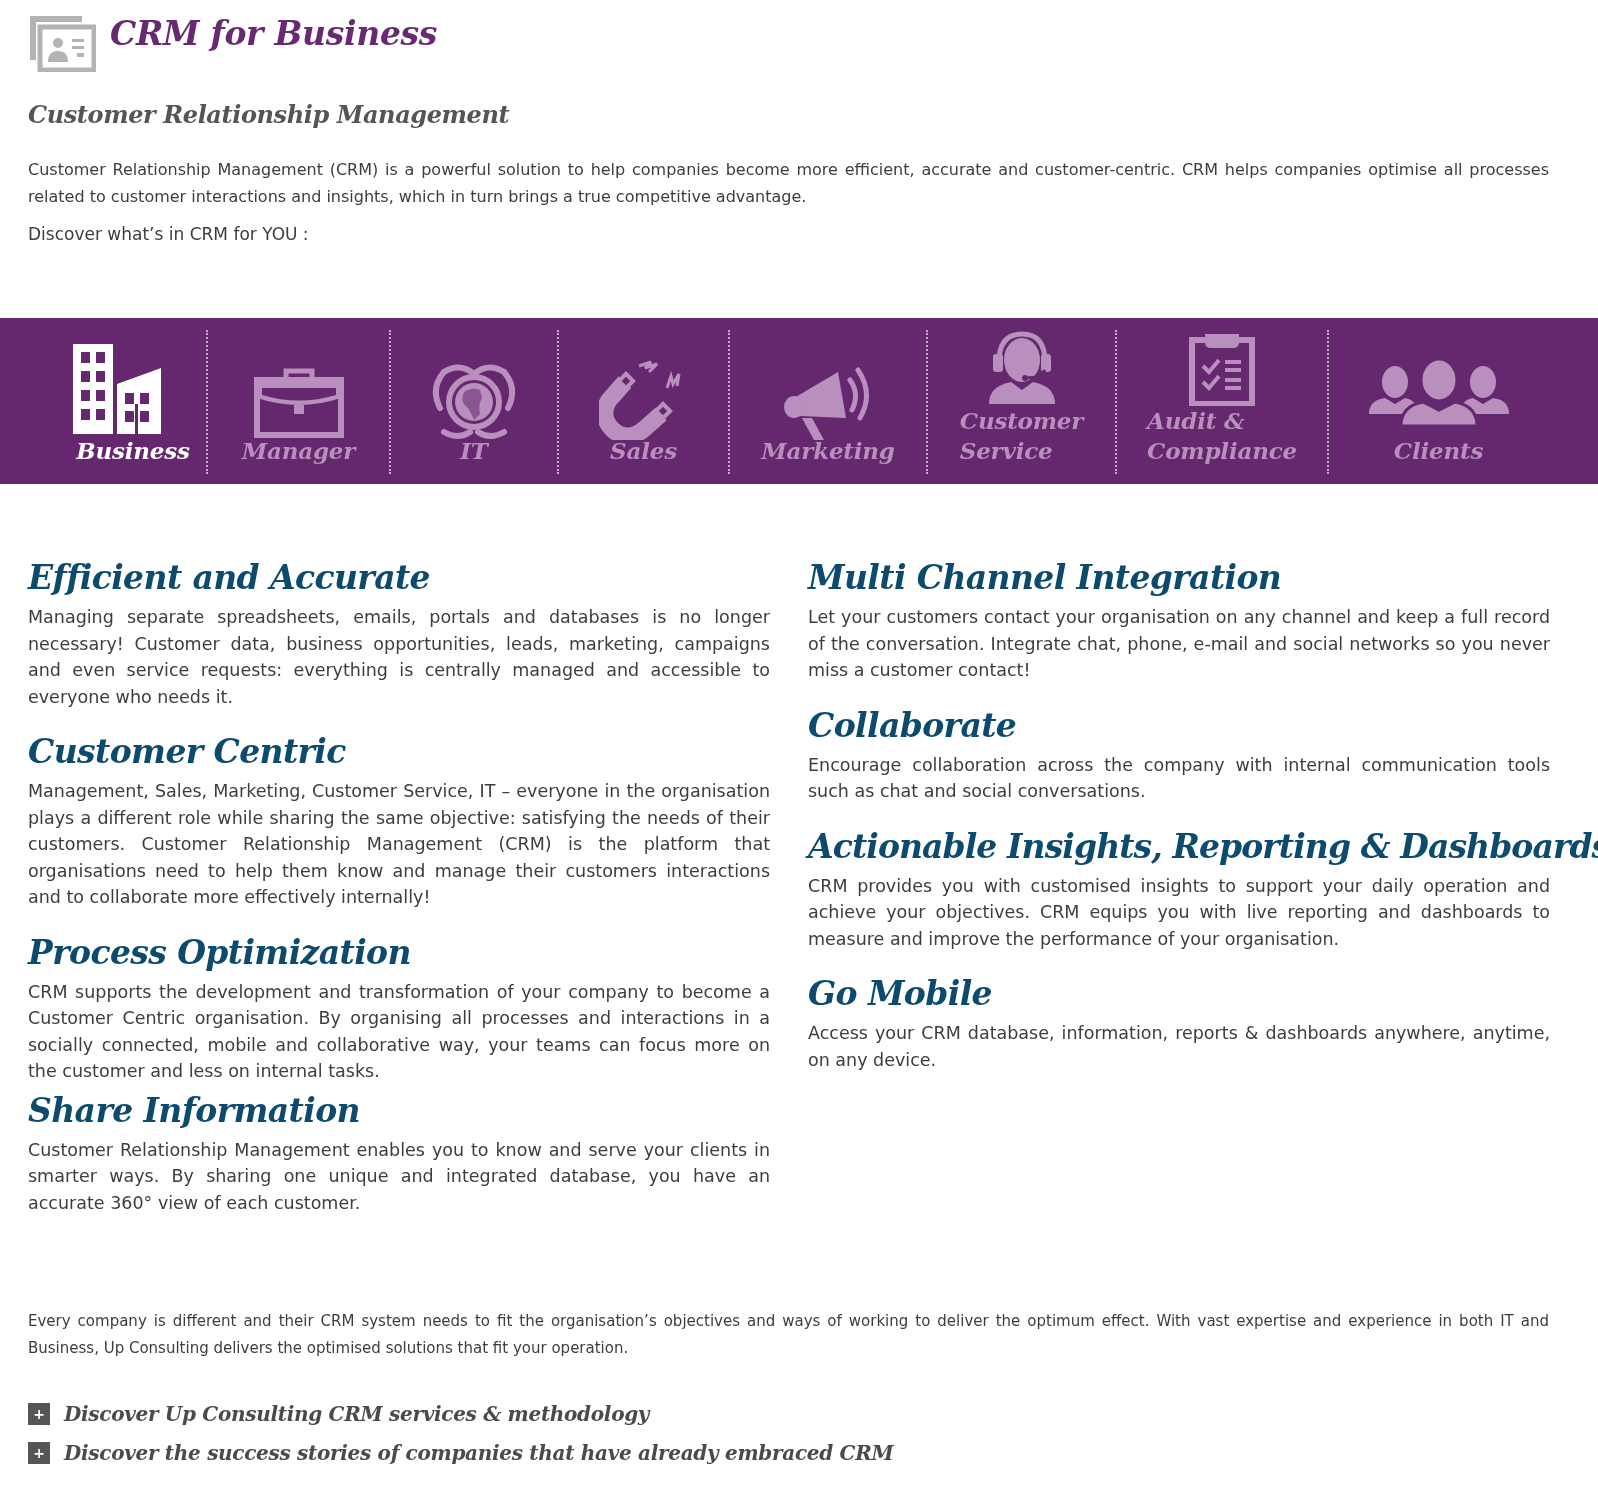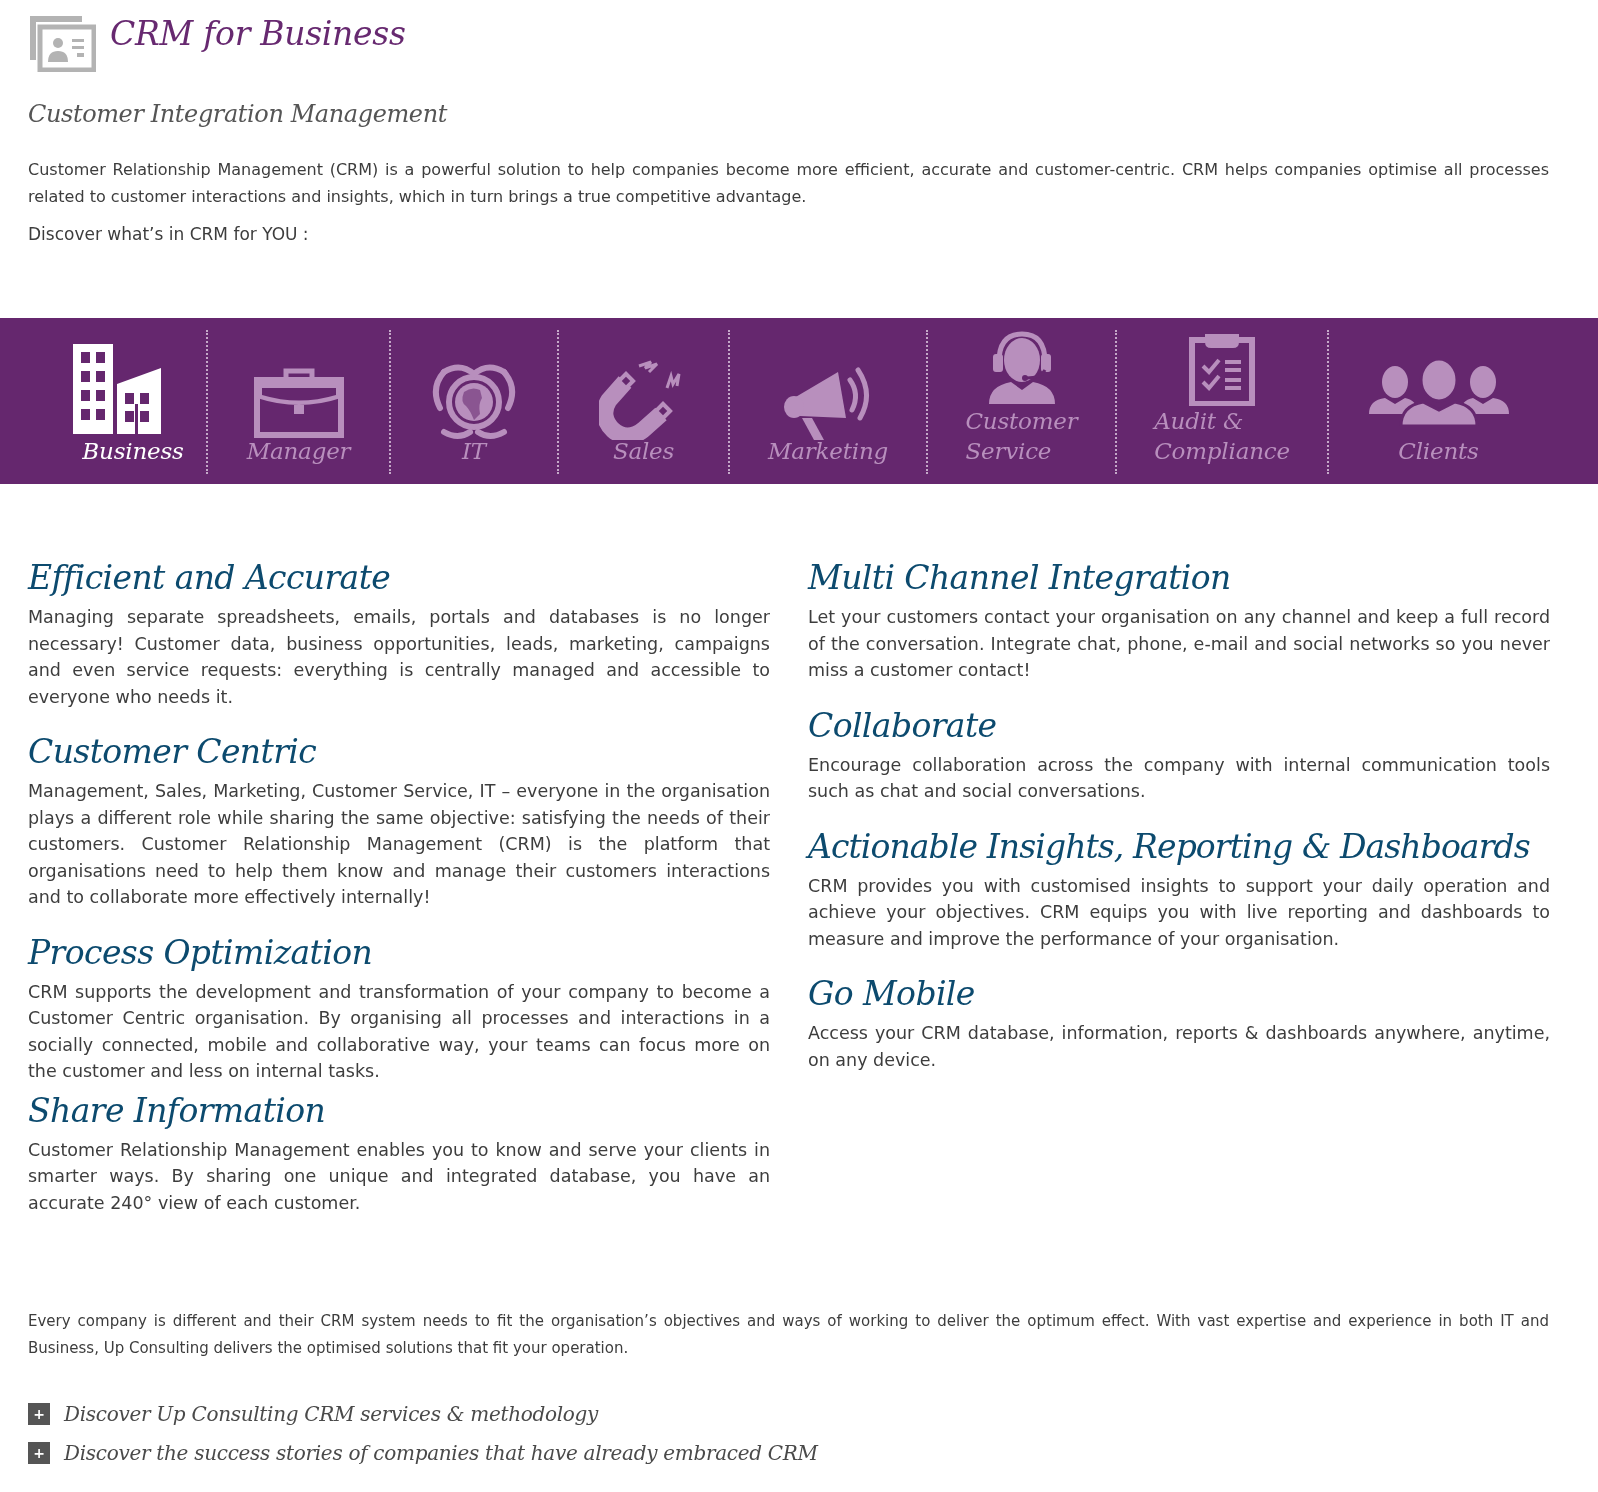--- a/index.html
+++ b/index.html
@@ -1,19 +1,19 @@
 <!DOCTYPE html>
 <html><head>
 <meta charset="utf-8">
 <style>
   * { box-sizing: border-box; margin: 0; padding: 0; }
   html, body { width: 1598px; height: 1492px; background: #ffffff; overflow: hidden; }
   body { font-family: "DejaVu Sans", "Liberation Sans", sans-serif; color: #3d3d3d; position: relative; }
 
-  .serif { font-family: "DejaVu Serif", "Liberation Serif", serif; font-style: italic; font-weight: normal; }
+  .serif { font-family: "DejaVu Serif", "Liberation Serif", serif; font-style: italic; font-weight: bold; }
 
   
   .page-header { position: absolute; left: 28px; top: 14px; height: 60px; display: flex; align-items: flex-start; }
   .header-icon { width: 68px; height: 58px; position: relative; }
   .page-title { position: absolute; left: 110px; top: 14px; font-size: 33px; color: #672970; letter-spacing: -0.3px; white-space: nowrap; }
 
   .subtitle { position: absolute; left: 28px; top: 100px; font-size: 24px; color: #555555; letter-spacing: -0.4px; white-space: nowrap; }
 
   .intro { position: absolute; left: 28px; top: 156px; width: 1521px; font-size: 16px; line-height: 27px; text-align: justify; color: #3d3d3d; }
   .intro-cta { position: absolute; left: 28px; top: 224px; font-size: 17px; color: #3d3d3d; }
@@ -50,21 +50,21 @@
       <circle cx="30" cy="29" r="5" fill="#b3b3b3"></circle>
       <path d="M20 48 Q20 37 30 37 Q40 37 40 48 Z" fill="#b3b3b3"></path>
       <rect x="44" y="25" width="12" height="3" fill="#b3b3b3"></rect>
       <rect x="44" y="32" width="12" height="3" fill="#b3b3b3"></rect>
       <rect x="49" y="39" width="7" height="4" fill="#b3b3b3"></rect>
     </svg>
   </div>
 </div>
 <h1 class="page-title serif">CRM for Business</h1>
 
-<h2 class="subtitle serif">Customer Integration Management</h2>
+<h2 class="subtitle serif">Customer Relationship Management</h2>
 
 <p class="intro">Customer Relationship Management (CRM) is a powerful solution to help companies become more efficient, accurate and customer-centric. CRM helps companies optimise all processes related to customer interactions and insights, which in turn brings a true competitive advantage.</p>
 <p class="intro-cta">Discover what’s in CRM for YOU :</p>
 
 <nav class="role-band">
 
   <div class="role-tab active" style="left:28px;width:178px;">
     <span class="ico" style="top:26px;">
       <svg width="88" height="90" viewBox="0 0 88 90">
         <rect x="0" y="0" width="40" height="90" fill="#ffffff"></rect>
@@ -216,21 +216,21 @@
   <div class="section" style="margin-top:20px;">
     <h2 class="serif">Customer Centric</h2>
     <p>Management, Sales, Marketing, Customer Service, IT – everyone in the organisation plays a different role while sharing the same objective: satisfying the needs of their customers. Customer Relationship Management (CRM) is the platform that organisations need to help them know and manage their customers interactions and to collaborate more effectively internally!</p>
   </div>
   <div class="section" style="margin-top:20px;">
     <h2 class="serif">Process Optimization</h2>
     <p>CRM supports the development and transformation of your company to become a Customer Centric organisation. By organising all processes and interactions in a socially connected, mobile and collaborative way, your teams can focus more on the customer and less on internal tasks.</p>
   </div>
   <div class="section" style="margin-top:4px;">
     <h2 class="serif">Share Information</h2>
-    <p>Customer Relationship Management enables you to know and serve your clients in smarter ways. By sharing one unique and integrated database, you have an accurate 240° view of each customer.</p>
+    <p>Customer Relationship Management enables you to know and serve your clients in smarter ways. By sharing one unique and integrated database, you have an accurate 360° view of each customer.</p>
   </div>
 </div>
 
 <div class="col col-right">
   <div class="section">
     <h2 class="serif">Multi Channel Integration</h2>
     <p>Let your customers contact your organisation on any channel and keep a full record of the conversation. Integrate chat, phone, e-mail and social networks so you never miss a customer contact!</p>
   </div>
   <div class="section" style="margin-top:20px;">
     <h2 class="serif">Collaborate</h2>

